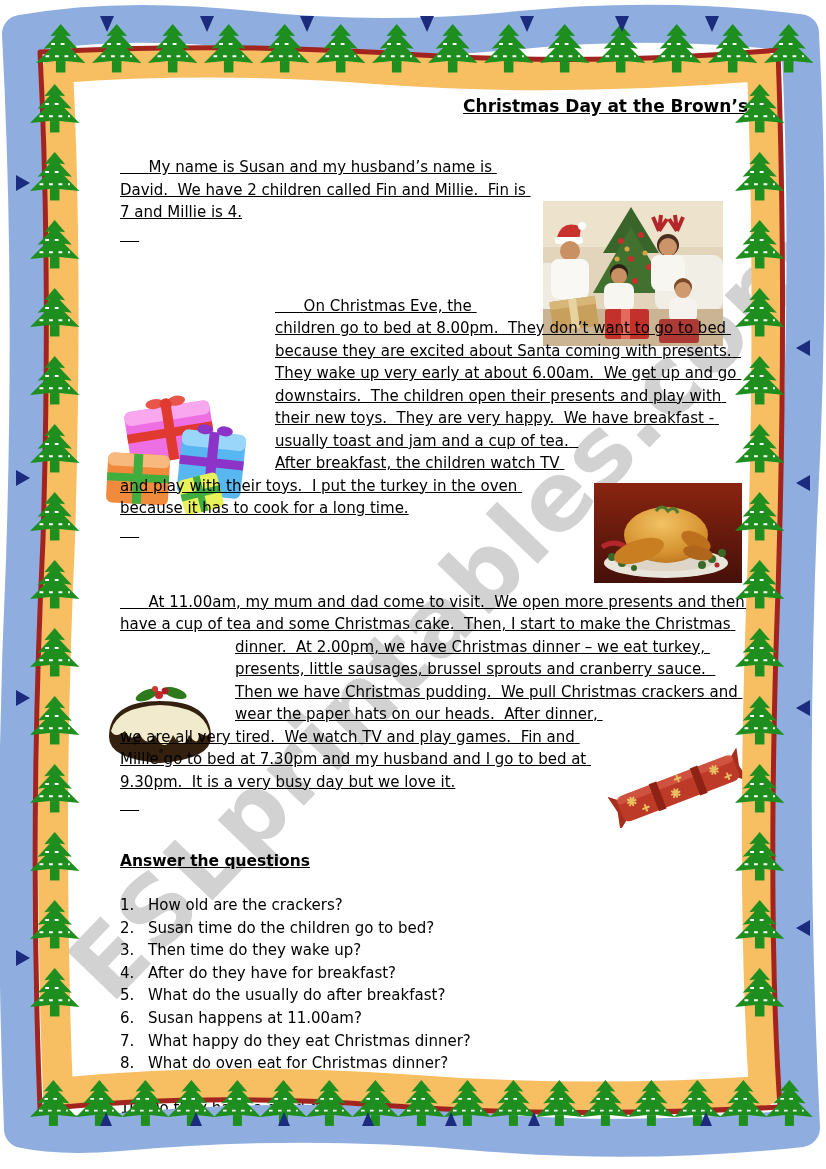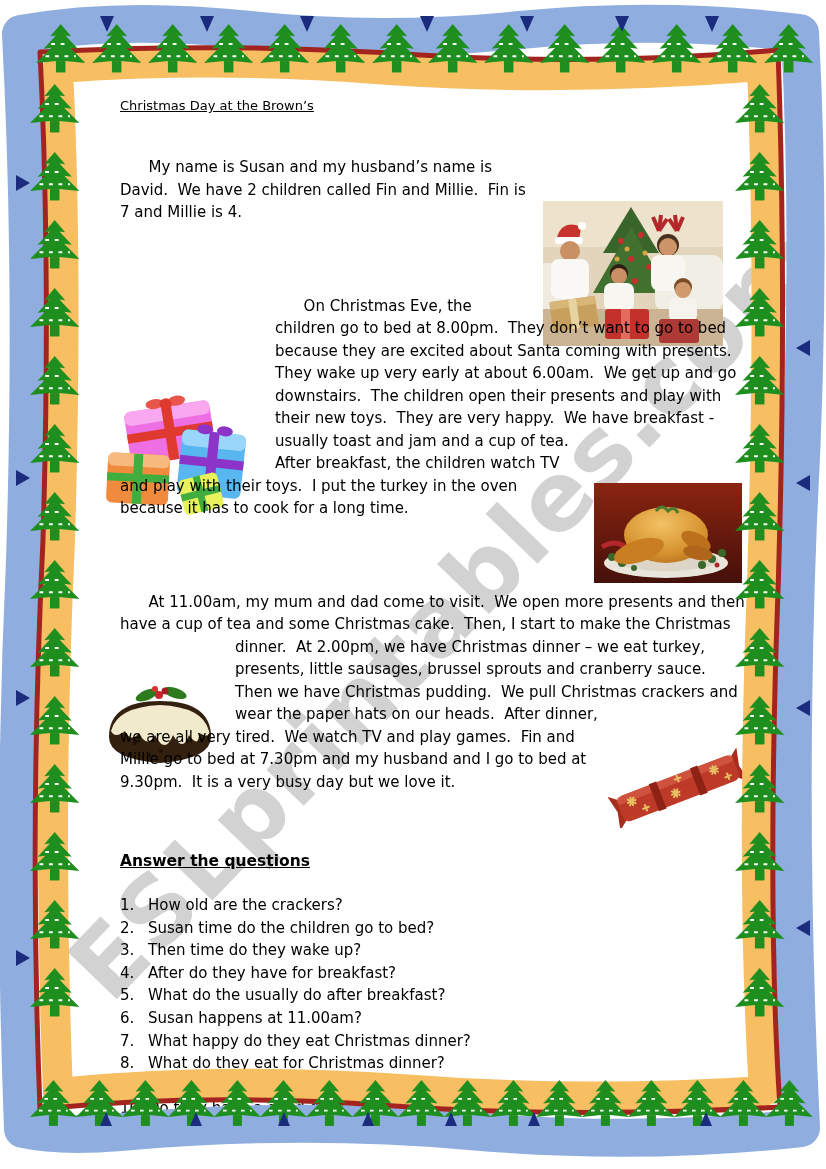--- a/index.html
+++ b/index.html
@@ -6,23 +6,23 @@
   #page{position:relative;width:826px;height:1169px;overflow:hidden;background:#fff;
         font-family:"DejaVu Sans",sans-serif;color:#000;}
   
   #watermark{position:absolute;left:445px;top:612px;z-index:1;
              transform:translate(-50%,-50%) rotate(-46deg);
              font-size:95px;font-weight:bold;letter-spacing:2px;white-space:nowrap;
              color:rgba(125,125,125,0.35);}
   
   #content{position:absolute;left:120px;top:95px;width:628px;z-index:2;
            font-size:15px;line-height:22.5px;}
-  .title{text-align:left;font-weight:normal;text-decoration:underline;
-         font-size:13px;margin:0 0 16px 0;}
-  .para{white-space:pre-wrap;margin:0 0 26px 0;}
+  .title{text-align:right;font-weight:bold;text-decoration:underline;
+         font-size:17px;margin:0 0 16px 0;}
+  .para{white-space:pre-wrap;margin:0 0 26px 0;text-decoration:underline;}
   .float-img{display:block;}
   .float-img svg{display:block;width:100%;height:100%;}
   .photo   {float:right;width:180px;height:145px;margin:0 25px 2px 12px;}
   .presents{float:left; width:170px;height:138px;margin:40px 10px 0 -25px;}
   .turkey  {float:right;width:148px;height:100px;margin:8px 6px 6px 10px;}
   .pudding {float:left; width:130px;height:88px; margin:0 10px 0 -25px;}
   .cracker {float:right;width:140px;height:80px; margin:0 0 4px 8px;}
   .qheading{font-weight:bold;text-decoration:underline;font-size:15.5px;margin:34px 0 22px 0;}
   .q-row{display:flex;line-height:22.6px;}
   .q-num{width:28px;flex:none;}
@@ -237,21 +237,21 @@
           <span class="q-text">Susan happens at 11.00am?</span>
         </div>
 
         <div class="q-row">
           <span class="q-num">7.</span>
           <span class="q-text">What happy do they eat Christmas dinner?</span>
         </div>
 
         <div class="q-row">
           <span class="q-num">8.</span>
-          <span class="q-text">What do they eat for Christmas dinner?</span>
+          <span class="q-text">What do oven eat for Christmas dinner?</span>
         </div>
 
         <div class="q-row">
           <span class="q-num">9.</span>
           <span class="q-text">What do they do after dinner?</span>
         </div>
 
         <div class="q-row">
           <span class="q-num">10.</span>
           <span class="q-text">Do they have a good day?</span>

